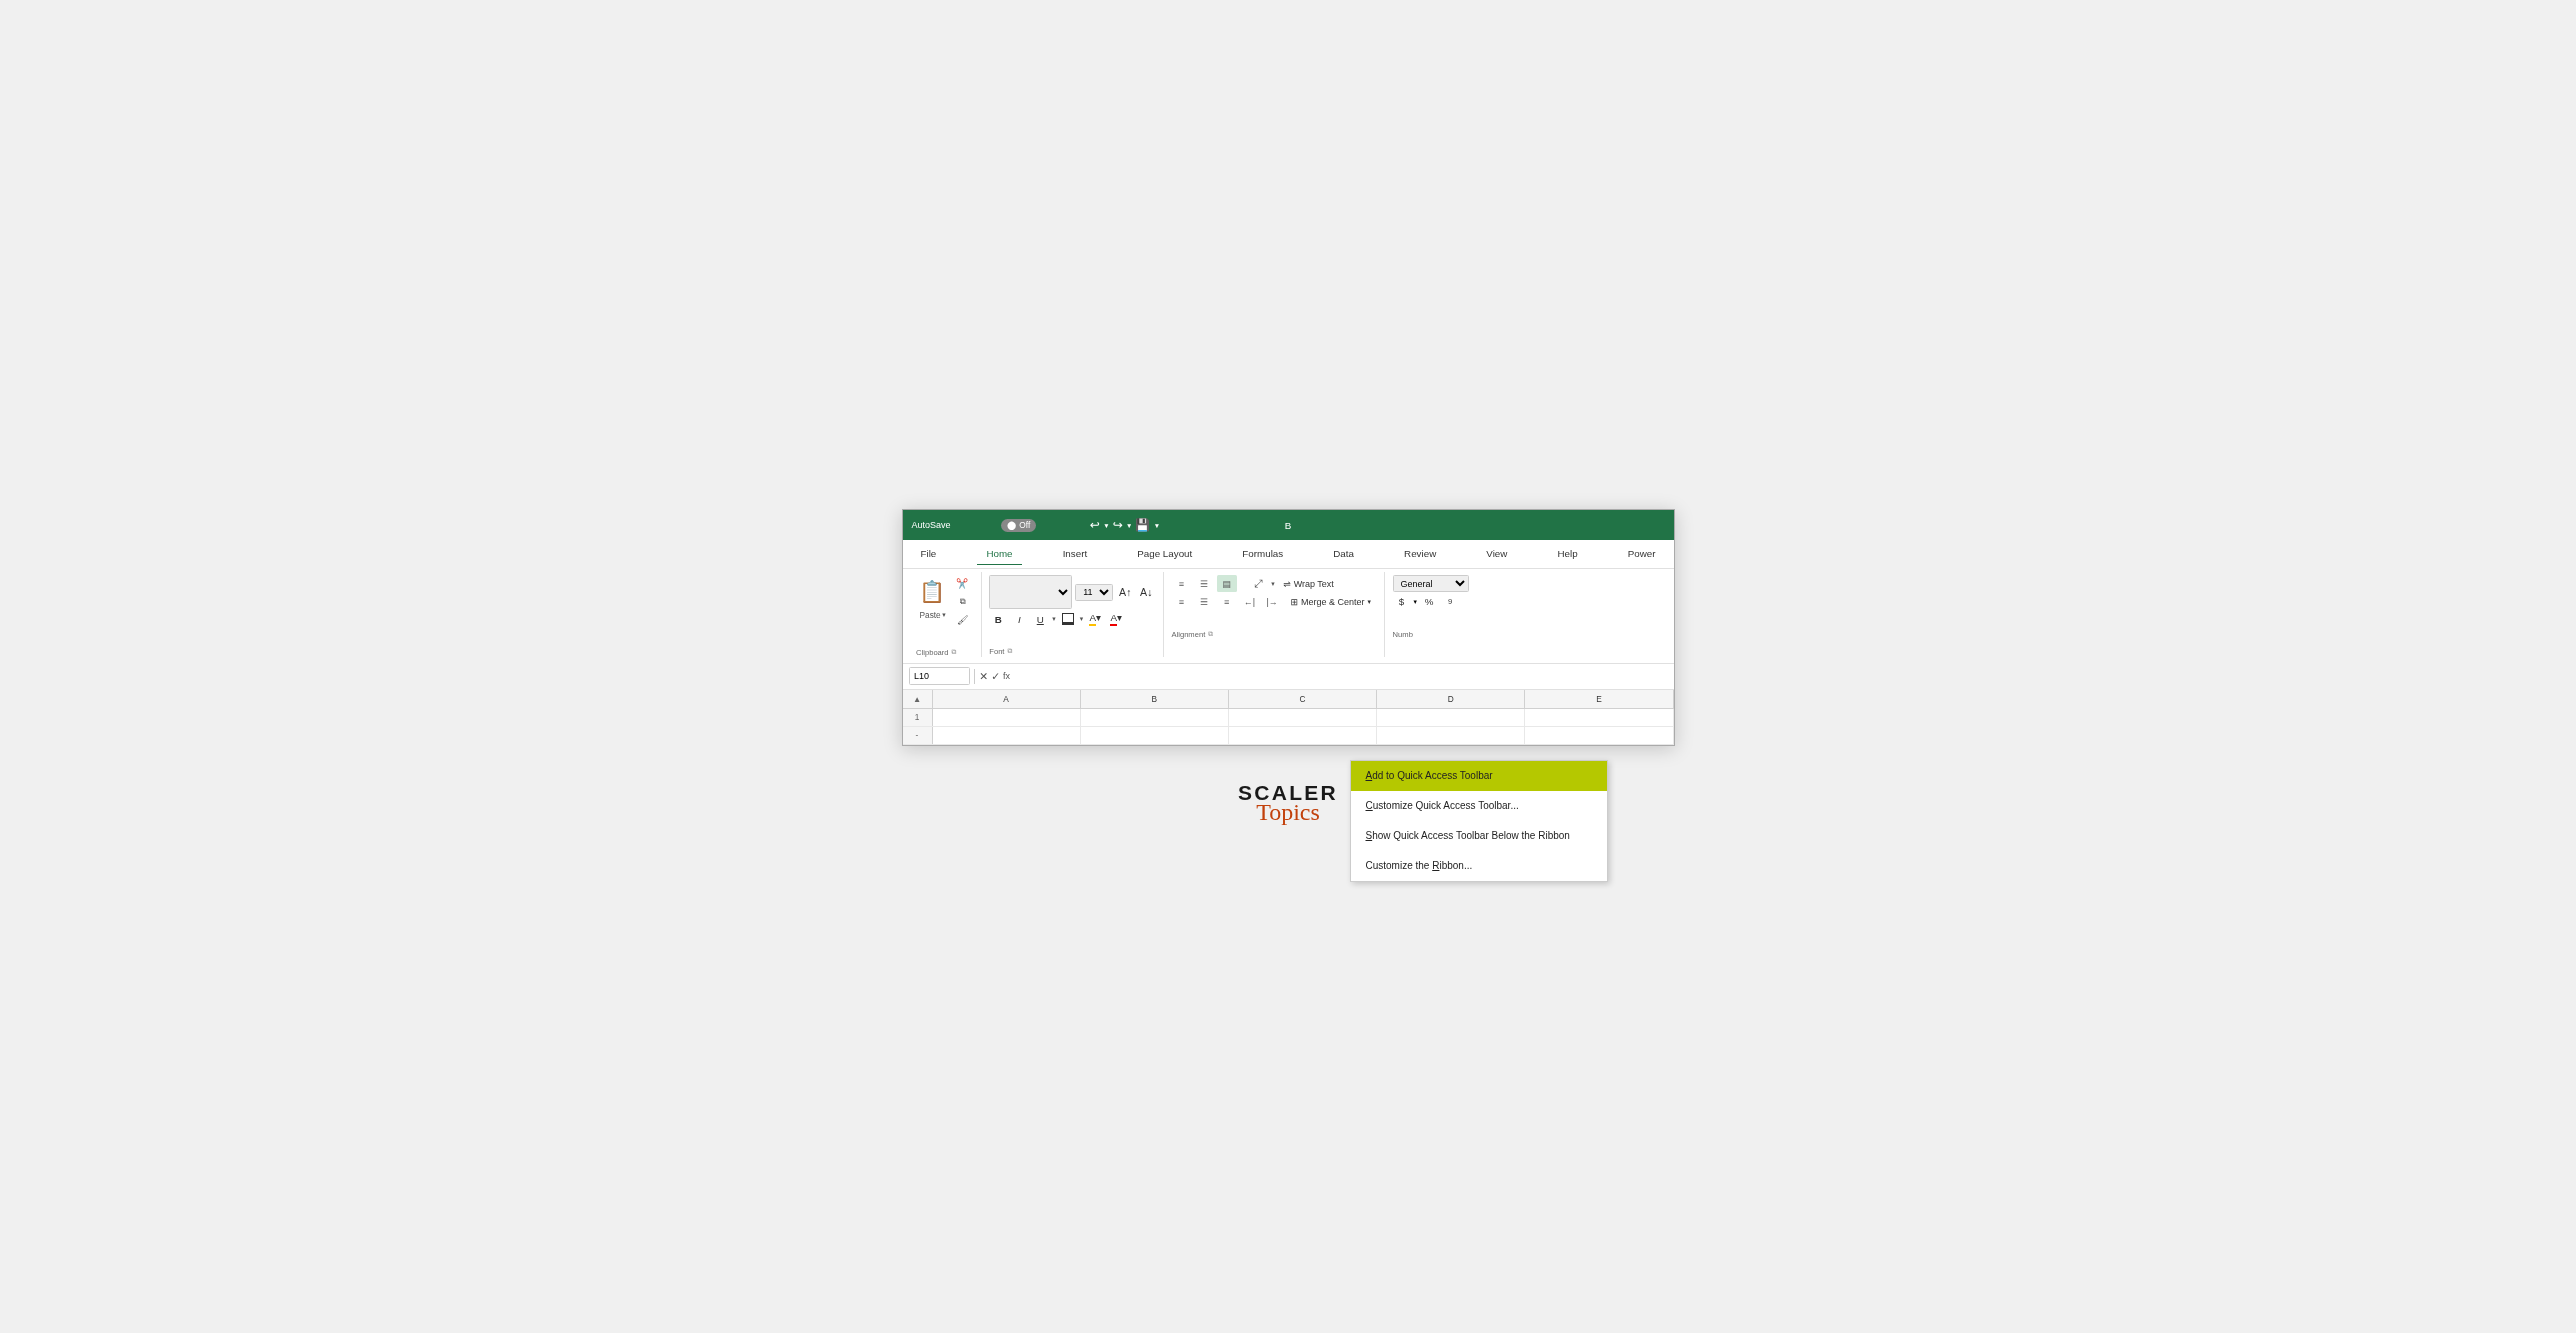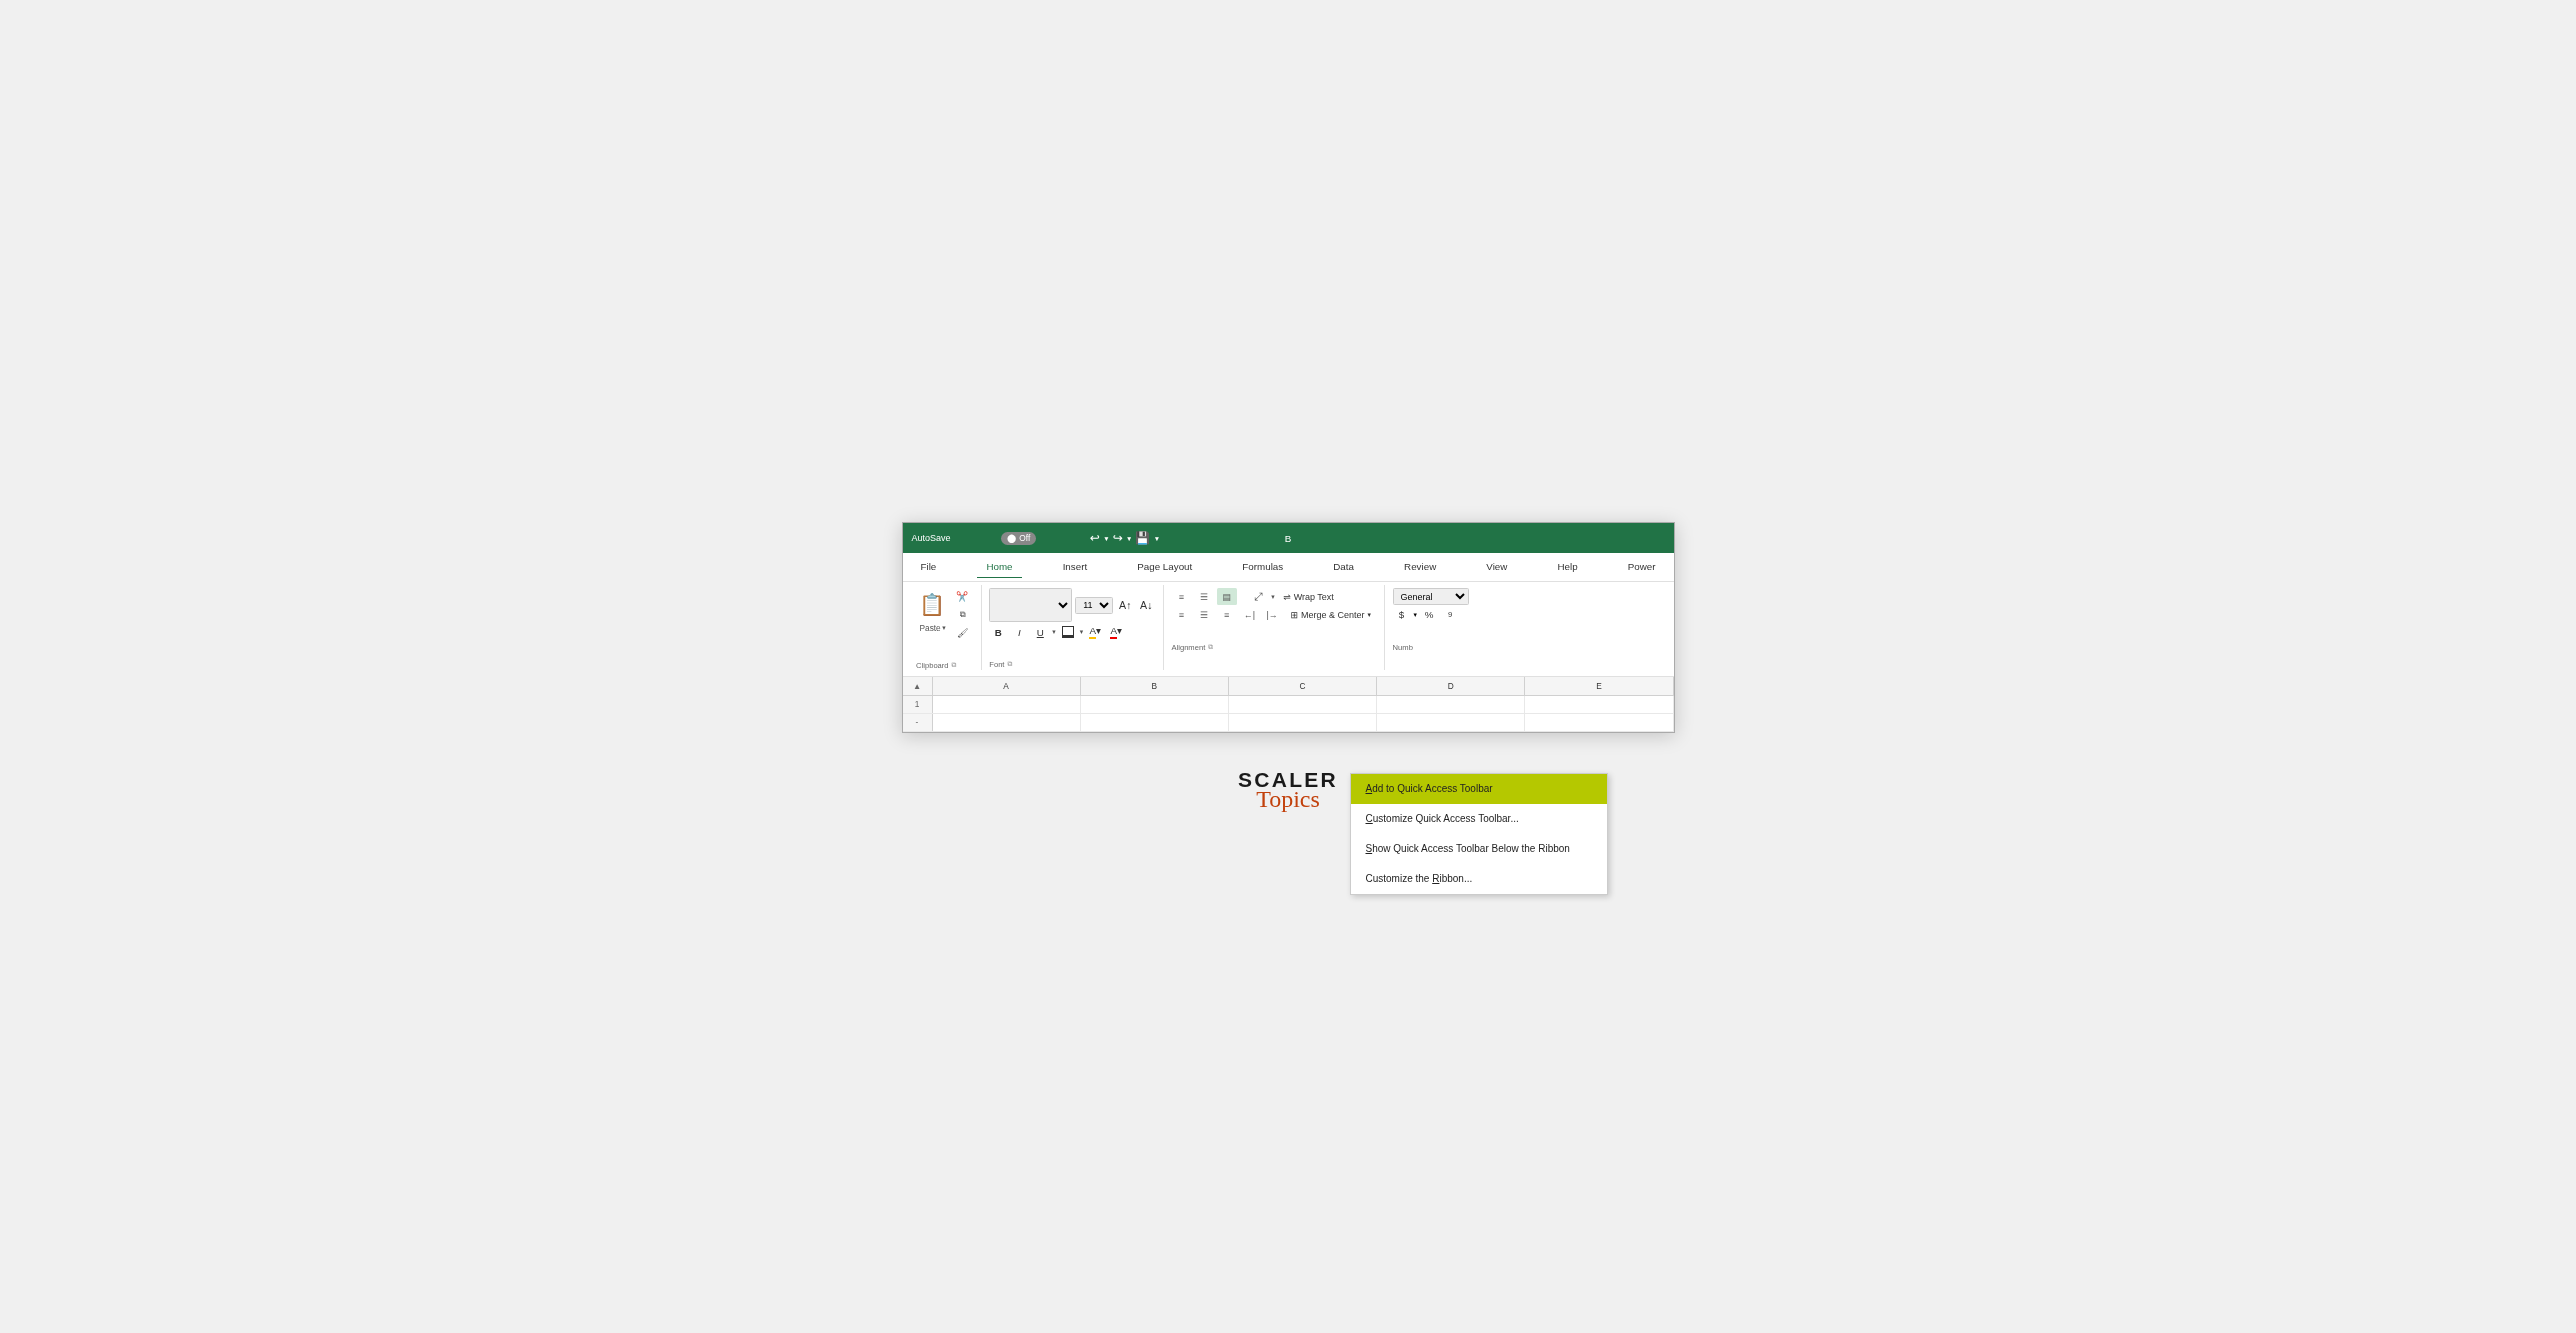--- a/index.html
+++ b/index.html
@@ -532,20 +532,30 @@
         <span style="font-size:6.8px;">▾</span>
         <div class="fmt-btn">%</div>
         <div class="fmt-btn" style="font-size:7.6px;">9</div>
       </div>
       <div class="ribbon-group-label">
         <span>Numb</span>
       </div>
     </div>
   </div>
 
+  <div class="formula-bar">
+    <input class="name-box" type="text" value="L10" style="">
+    <div style="width:0.8px;height:15px;background:#ccc;"></div>
+    <div class="formula-controls">
+      <span>✕</span>
+      <span>✓</span>
+      <span style="font-size:9px;">fx</span>
+    </div>
+    <input class="formula-input" type="text" style="">
+  </div>
 
   <div class="sheet-area">
     <div class="column-headers">
       <div class="row-num-header" style="display:flex;align-items:center;justify-content:center;font-size:8.3px;color:#666;">▲</div>
       <div class="col-header">A</div>
       <div class="col-header">B</div>
       <div class="col-header">C</div>
       <div class="col-header">D</div>
       <div class="col-header">E</div>
     </div>

